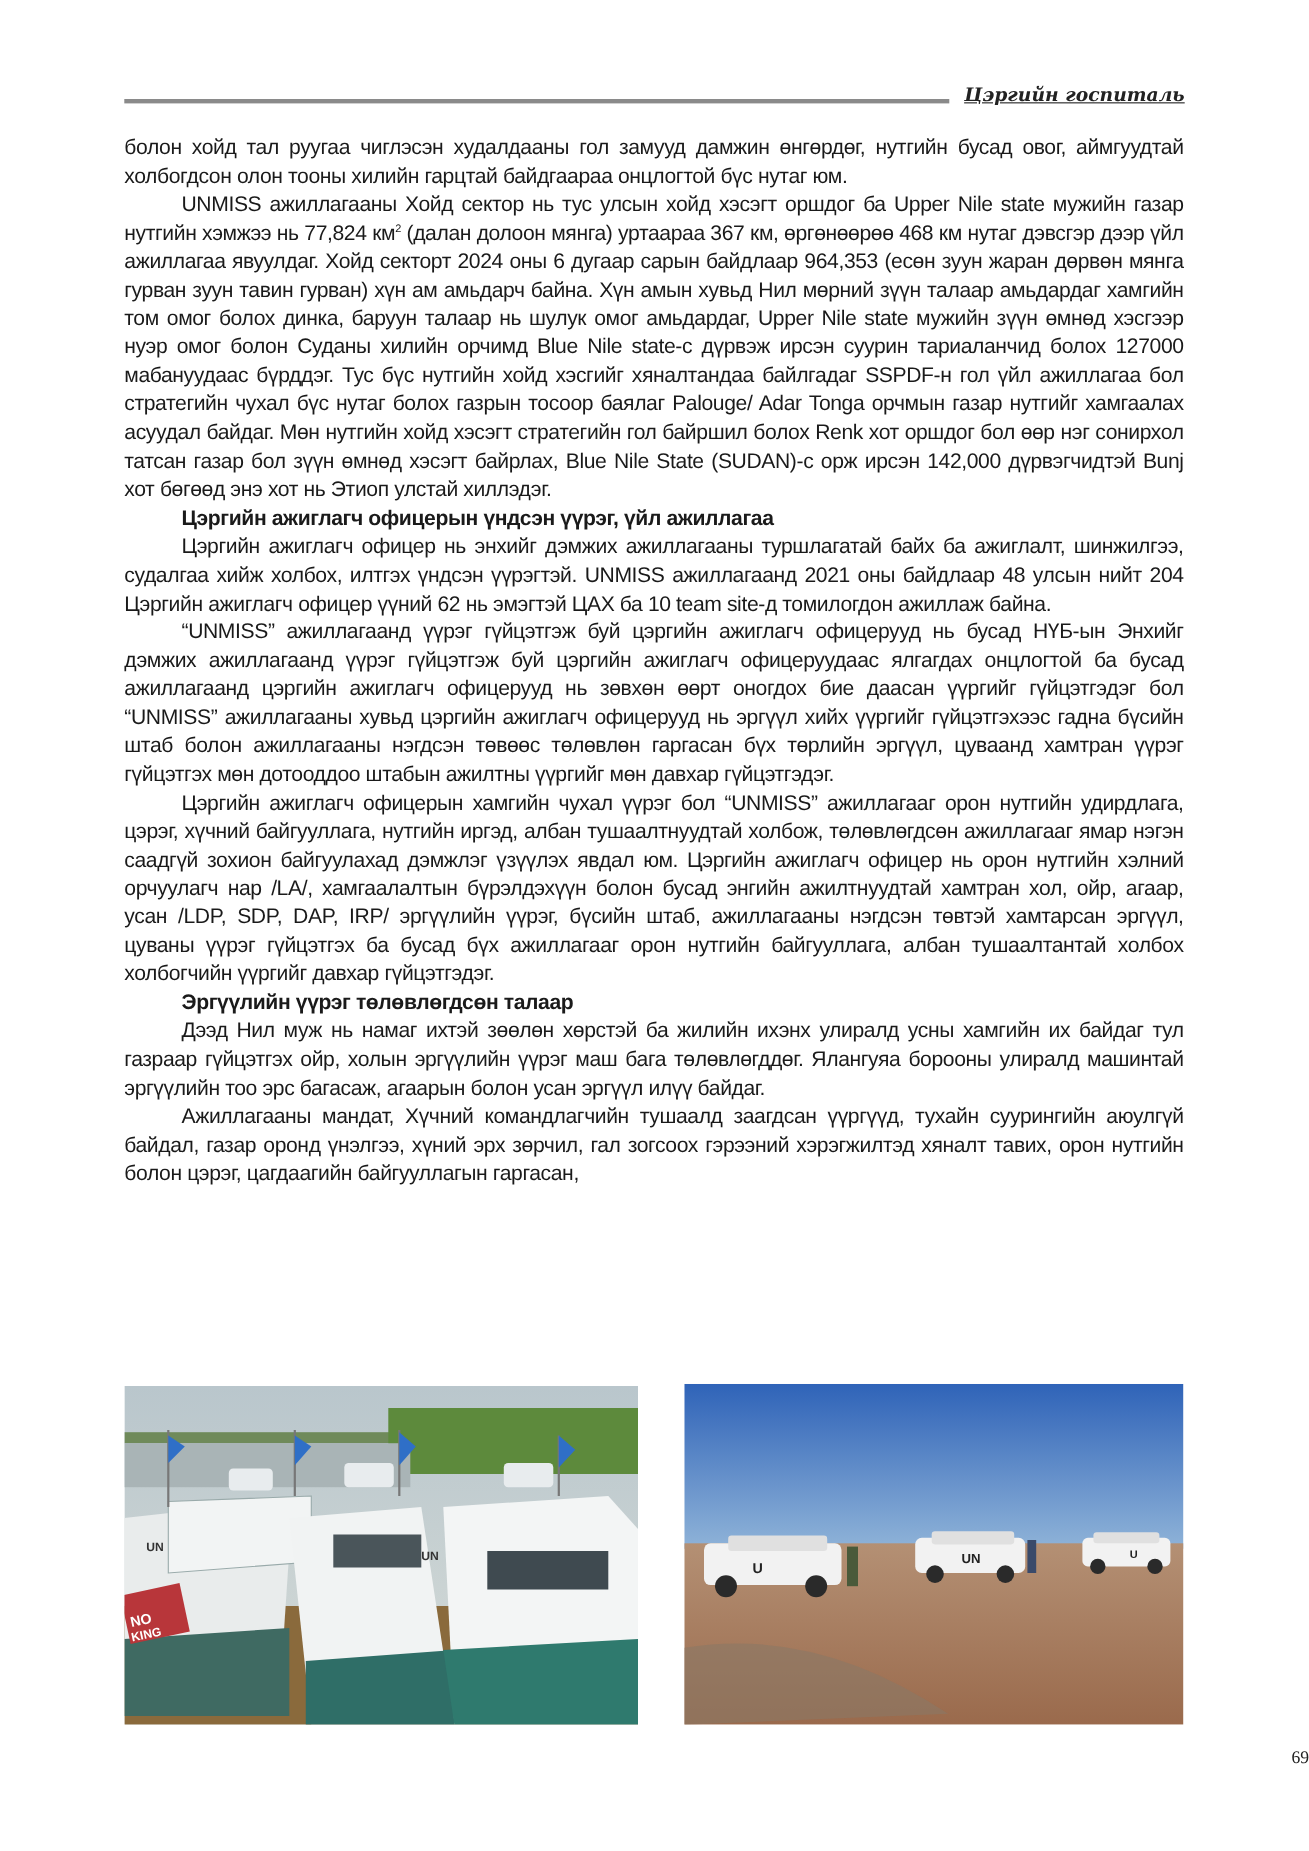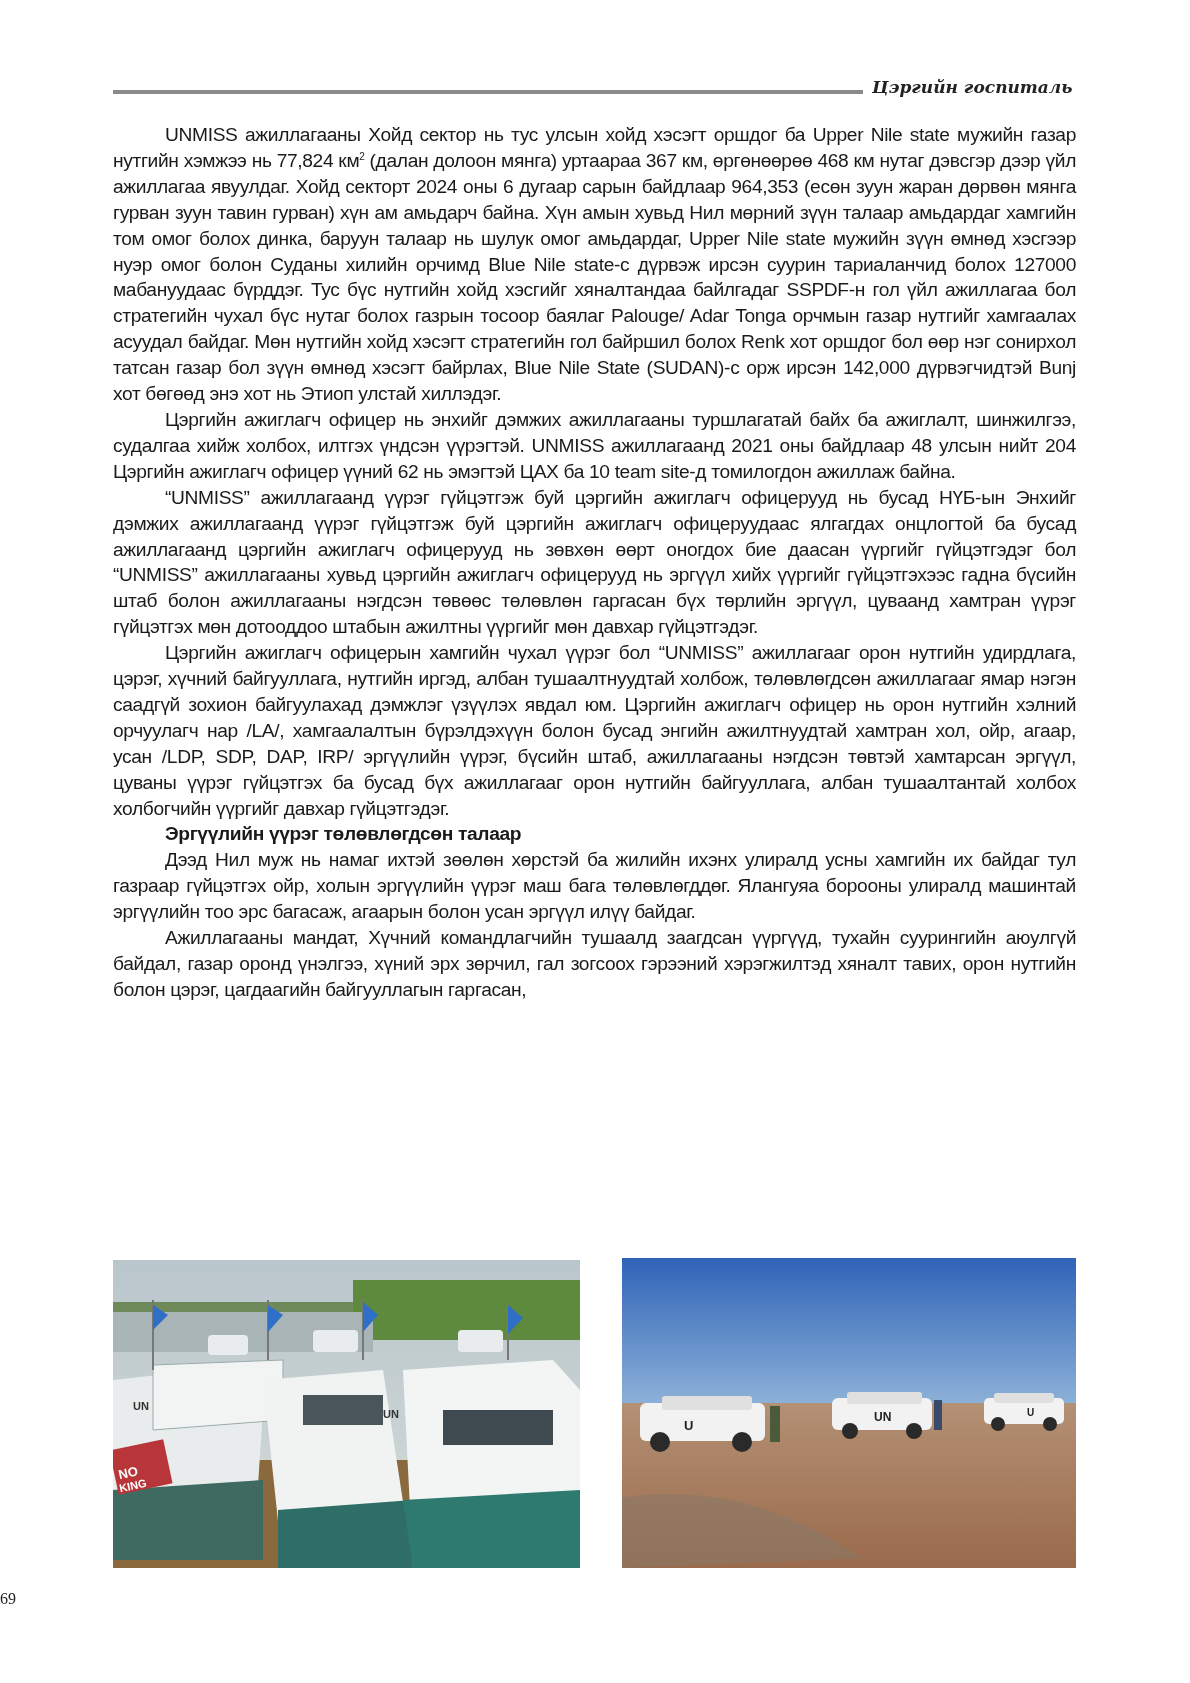--- a/index.html
+++ b/index.html
@@ -2,54 +2,56 @@
 <html><head>
 <meta charset="utf-8">
 <style>
   html, body { margin: 0; padding: 0; background: #ffffff; }
   body { width: 1190px; height: 1683px; position: relative; overflow: hidden; }
   .header-rule {
     position: absolute; left: 113px; top: 90px; width: 750px; height: 4px;
     background: #8a8a8a;
   }
   .header-title {
-    position: absolute; left: 872px; top: 77px; width: 205px; 
+    position: absolute; left: 872px; top: 77px; width: 205px; text-align: right;
     font-family: "DejaVu Serif", "Liberation Serif", serif; font-style: italic; font-weight: bold;
-    font-size: 17px; color: #222;
+    font-size: 17px; color: #222; text-decoration: underline;
   }
   .body-text {
     position: absolute; left: 113px; top: 122px; width: 963px;
     font-family: "Liberation Sans", sans-serif; font-size: 19.2px; line-height: 25.9px;
     color: #1a1a1a; text-align: justify; letter-spacing: -0.35px;
   }
   .body-text p { margin: 0; text-indent: 52px; }
   .body-text p.cont { text-indent: 0; }
   .body-text h3 {
     margin: 0; text-indent: 52px; font-size: 19.2px; font-weight: bold; line-height: 25.9px;
   }
   sup { font-size: 10px; line-height: 0; }
   .photo {
     position: absolute; overflow: hidden;
   }
   .photo-boats { left: 113px; top: 1260px; width: 467px; height: 308px; }
   .photo-vehicles { left: 622px; top: 1258px; width: 454px; height: 310px; }
   .photo svg { display: block; width: 100%; height: 100%; }
   .page-number {
-    position: absolute; left: 0; width: 1190px; top: 1590px; text-align: left;
+    position: absolute; left: 0; width: 1190px; top: 1590px; text-align: right;
     font-family: "Liberation Serif", serif; font-size: 16px; color: #222;
   }
 </style>
 </head>
 <body>
 
 <div class="header-rule"></div>
 <div class="header-title">Цэргийн госпиталь</div>
 
 <div class="body-text">
+  <p class="cont">болон хойд тал руугаа чиглэсэн худалдааны гол замууд дамжин өнгөрдөг, нутгийн бусад овог, аймгуудтай холбогдсон олон тооны хилийн гарцтай байдгаараа онцлогтой бүс нутаг юм.</p>
   <p><span>UNMISS ажиллагааны Хойд сектор нь тус улсын хойд хэсэгт оршдог ба Upper Nile state мужийн газар нутгийн хэмжээ нь 77,824 км</span><sup>2</sup><span> (далан долоон мянга) уртаараа 367 км, өргөнөөрөө 468 км нутаг дэвсгэр дээр үйл ажиллагаа явуулдаг. Хойд секторт 2024 оны 6 дугаар сарын байдлаар 964,353 (есөн зуун жаран дөрвөн мянга гурван зуун тавин гурван) хүн ам амьдарч байна. Хүн амын хувьд Нил мөрний зүүн талаар амьдардаг хамгийн том омог болох динка, баруун талаар нь шулук омог амьдардаг, Upper Nile state мужийн зүүн өмнөд хэсгээр нуэр омог болон Суданы хилийн орчимд Blue Nile state-с дүрвэж ирсэн суурин тариаланчид болох 127000 мабануудаас бүрддэг. Тус бүс нутгийн хойд хэсгийг хяналтандаа байлгадаг SSPDF-н гол үйл ажиллагаа бол стратегийн чухал бүс нутаг болох газрын тосоор баялаг Palouge/ Adar Tonga орчмын газар нутгийг хамгаалах асуудал байдаг. Мөн нутгийн хойд хэсэгт стратегийн гол байршил болох Renk хот оршдог бол өөр нэг сонирхол татсан газар бол зүүн өмнөд хэсэгт байрлах, Blue Nile State (SUDAN)-с орж ирсэн 142,000 дүрвэгчидтэй Bunj хот бөгөөд энэ хот нь Этиоп улстай хиллэдэг.</span></p>
+  <h3>Цэргийн ажиглагч офицерын үндсэн үүрэг, үйл ажиллагаа</h3>
   <p>Цэргийн ажиглагч офицер нь энхийг дэмжих ажиллагааны туршлагатай байх ба ажиглалт, шинжилгээ, судалгаа хийж холбох, илтгэх үндсэн үүрэгтэй. UNMISS ажиллагаанд 2021 оны байдлаар 48 улсын нийт 204 Цэргийн ажиглагч офицер үүний 62 нь эмэгтэй ЦАХ ба 10 team site-д томилогдон ажиллаж байна.</p>
   <p>“UNMISS” ажиллагаанд үүрэг гүйцэтгэж буй цэргийн ажиглагч офицерууд нь бусад НҮБ-ын Энхийг дэмжих ажиллагаанд үүрэг гүйцэтгэж буй цэргийн ажиглагч офицеруудаас ялгагдах онцлогтой ба бусад ажиллагаанд цэргийн ажиглагч офицерууд нь зөвхөн өөрт оногдох бие даасан үүргийг гүйцэтгэдэг бол “UNMISS” ажиллагааны хувьд цэргийн ажиглагч офицерууд нь эргүүл хийх үүргийг гүйцэтгэхээс гадна бүсийн штаб болон ажиллагааны нэгдсэн төвөөс төлөвлөн гаргасан бүх төрлийн эргүүл, цуваанд хамтран үүрэг гүйцэтгэх мөн дотооддоо штабын ажилтны үүргийг мөн давхар гүйцэтгэдэг.</p>
   <p>Цэргийн ажиглагч офицерын хамгийн чухал үүрэг бол “UNMISS” ажиллагааг орон нутгийн удирдлага, цэрэг, хүчний байгууллага, нутгийн иргэд, албан тушаалтнуудтай холбож, төлөвлөгдсөн ажиллагааг ямар нэгэн саадгүй зохион байгуулахад дэмжлэг үзүүлэх явдал юм. Цэргийн ажиглагч офицер нь орон нутгийн хэлний орчуулагч нар /LA/, хамгаалалтын бүрэлдэхүүн болон бусад энгийн ажилтнуудтай хамтран хол, ойр, агаар, усан /LDP, SDP, DAP, IRP/ эргүүлийн үүрэг, бүсийн штаб, ажиллагааны нэгдсэн төвтэй хамтарсан эргүүл, цуваны үүрэг гүйцэтгэх ба бусад бүх ажиллагааг орон нутгийн байгууллага, албан тушаалтантай холбох холбогчийн үүргийг давхар гүйцэтгэдэг.</p>
   <h3>Эргүүлийн үүрэг төлөвлөгдсөн талаар</h3>
   <p>Дээд Нил муж нь намаг ихтэй зөөлөн хөрстэй ба жилийн ихэнх улиралд усны хамгийн их байдаг тул газраар гүйцэтгэх ойр, холын эргүүлийн үүрэг маш бага төлөвлөгддөг. Ялангуяа борооны улиралд машинтай эргүүлийн тоо эрс багасаж, агаарын болон усан эргүүл илүү байдаг.</p>
   <p>Ажиллагааны мандат, Хүчний командлагчийн тушаалд заагдсан үүргүүд, тухайн суурингийн аюулгүй байдал, газар оронд үнэлгээ, хүний эрх зөрчил, гал зогсоох гэрээний хэрэгжилтэд хяналт тавих, орон нутгийн болон цэрэг, цагдаагийн байгууллагын гаргасан,</p>
 </div>
 
 <div class="photo photo-boats">
   <svg viewBox="0 0 467 308" preserveAspectRatio="none">

